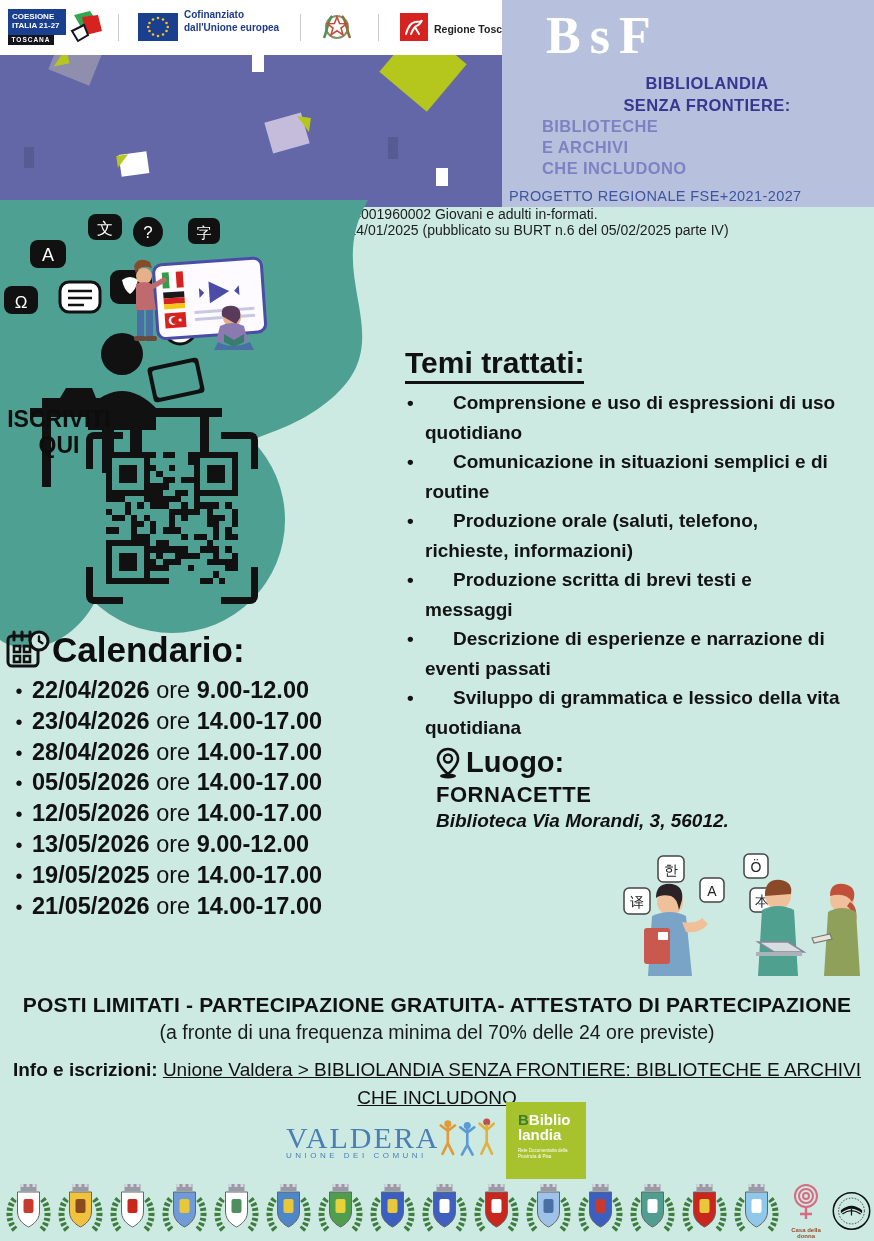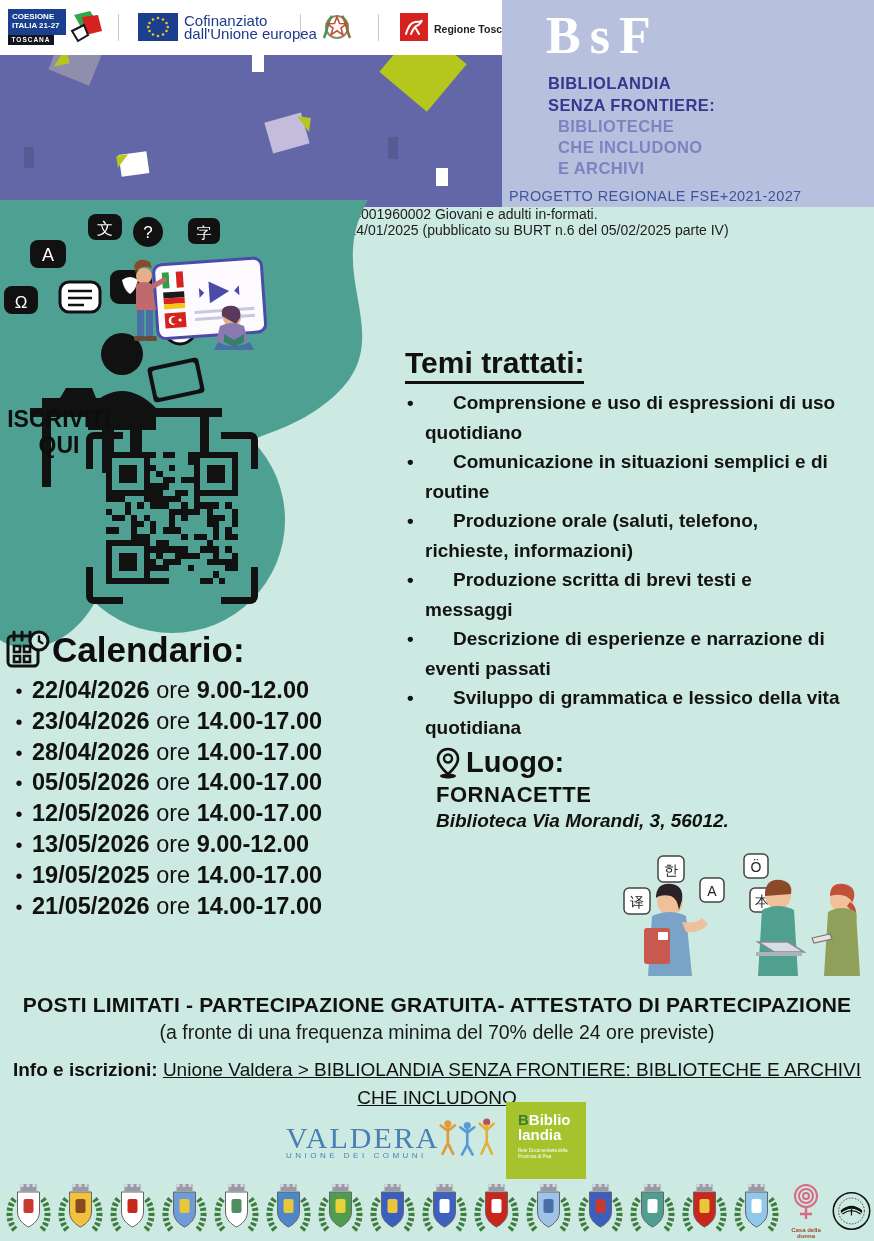--- a/index.html
+++ b/index.html
@@ -9,31 +9,31 @@
 
   
   .header-bar{left:0;top:0;width:874px;height:55px;background:#ffffff;}
   .hsep{position:absolute;top:14px;width:1px;height:27px;background:#c9c9d2;}
   .coesione{left:8px;top:9px;width:96px;height:37px;}
   .coes-box{position:absolute;left:0;top:0;width:58px;height:26px;background:#1b3f8f;color:#fff;
     font-size:8px;font-weight:bold;line-height:9px;padding:3px 0 0 4px;box-sizing:border-box;}
   .coes-tos{position:absolute;left:0;top:26px;width:46px;height:10px;background:#14141e;color:#fff;
     font-size:6.5px;font-weight:bold;text-align:center;line-height:10px;letter-spacing:1px;}
   .eu-flag{left:138px;top:13px;width:40px;height:28px;background:#1b3f8f;}
-  .eu-text{left:184px;top:14px;font-size:15px;font-weight:normal;color:#1e3a8c;line-height:13px;}
+  .eu-text{left:184px;top:8px;font-size:10px;font-weight:bold;color:#1e3a8c;line-height:13px;}
   .emblem{left:318px;top:8px;}
   .rt-box{left:400px;top:13px;width:28px;height:28px;background:#d6231f;}
   .rt-text{left:434px;top:23px;font-size:10.5px;font-weight:bold;color:#222;}
 
   
   .bsf-panel{left:502px;top:0;width:372px;height:207px;background:#b7c1dd;}
   .bsf-logo{margin:6px 0 8px 44px;font-family:"Liberation Serif",serif;font-weight:bold;
     color:#ffffff;font-size:52px;letter-spacing:9px;}
-  .bsf-bold{margin:2px 8px 0 46px;font-size:16.5px;font-weight:800;color:#37378f;line-height:20px;letter-spacing:.4px;}
-  .bsf-light{margin:1px 0 0 56px;font-size:16.5px;font-weight:700;color:#7d83c2;line-height:20px;letter-spacing:.4px;}
+  .bsf-bold{margin:2px 8px 0 46px;font-size:16.5px;font-weight:800;color:#37378f;line-height:20px;letter-spacing:.4px;text-align:center;}
+  .bsf-light{margin:1px 0 0 40px;font-size:16.5px;font-weight:700;color:#7d83c2;line-height:20px;letter-spacing:.4px;}
   .bsf-project{position:absolute;left:7px;bottom:3px;font-size:14.5px;color:#3d55a0;letter-spacing:.4px;}
 
   
   .banner{left:0;top:55px;width:502px;height:152px;background:#6367a8;overflow:hidden;}
   .conf{position:absolute;}
 
   
   .cup{left:0;top:206px;width:874px;text-align:center;font-size:14px;line-height:16px;color:#1c1c1c;}
 
   
@@ -150,22 +150,22 @@
       <path d="M6,21 C8,14 10,10 15,9 C19,8 21,10 22,7 C20,13 17,12 15,14 C13,16 12,19 11,21 M15,14 L19,21" fill="none" stroke="#ffffff" stroke-width="2" stroke-linecap="round"></path>
     </svg>
     <div class="abs rt-text">Regione Toscana</div>
   </div>
 
   <div class="abs bsf-panel">
     <div class="bsf-logo">BsF</div>
     <div class="bsf-bold">BIBLIOLANDIA</div>
     <div class="bsf-bold">SENZA FRONTIERE:</div>
     <div class="bsf-light">BIBLIOTECHE</div>
+    <div class="bsf-light">E ARCHIVI</div>
     <div class="bsf-light">CHE INCLUDONO</div>
-    <div class="bsf-light">E ARCHIVI</div>
     <div class="bsf-project">PROGETTO REGIONALE FSE+2021-2027</div>
   </div>
 
   <div class="abs banner">
     <div class="conf" style="left:392px;top:-18px;width:62px;height:62px;background:#b5c71d;transform:rotate(40deg)"></div>
     <div class="conf" style="left:55px;top:-20px;width:44px;height:44px;background:#8f8fad;transform:rotate(22deg)"></div>
     <div class="conf" style="left:52px;top:-6px;width:0;height:0;border-left:16px solid transparent;border-bottom:16px solid #b5c71d;transform:rotate(-12deg)"></div>
     <div class="conf" style="left:252px;top:0;width:12px;height:17px;background:#ffffff"></div>
     <div class="conf" style="left:268px;top:62px;width:38px;height:32px;background:#c5bcdc;transform:rotate(-16deg)"></div>
     <div class="conf" style="left:296px;top:62px;width:0;height:0;border-left:14px solid transparent;border-top:14px solid #b5c71d;transform:rotate(8deg)"></div>

